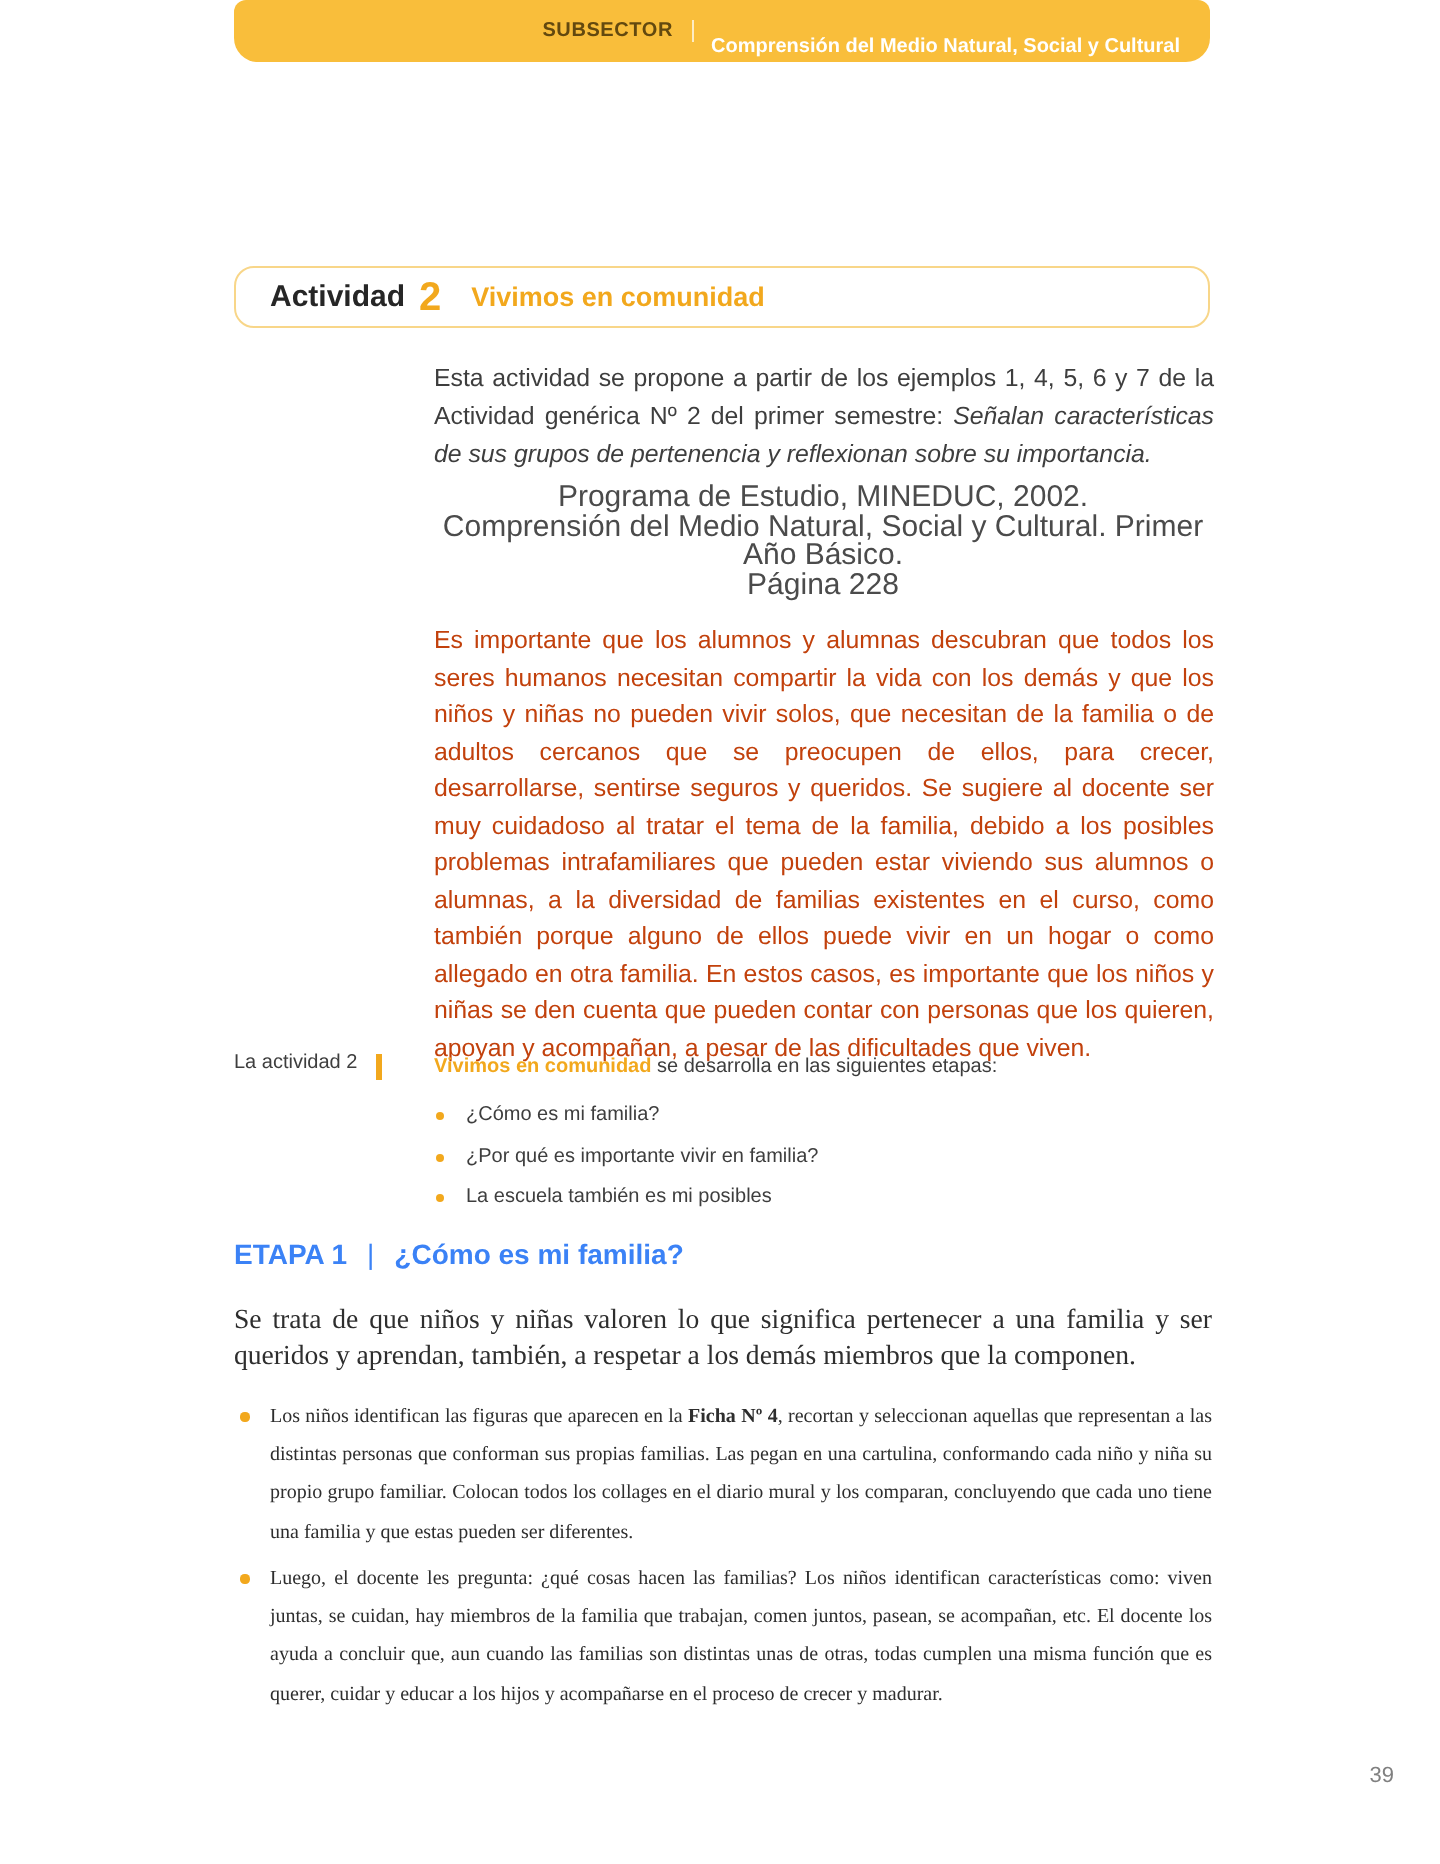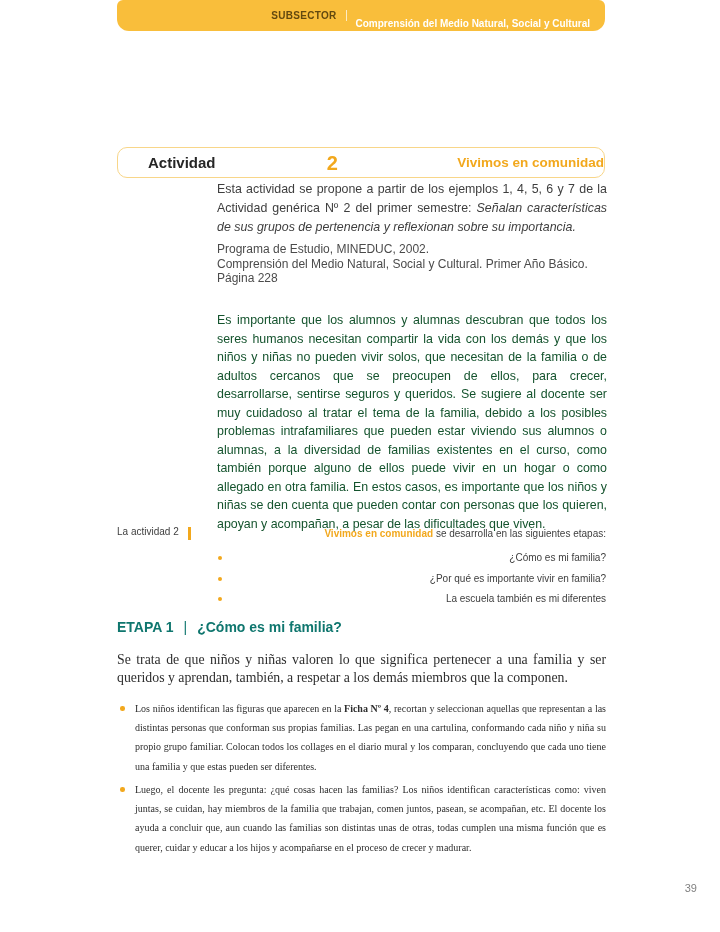--- a/index.html
+++ b/index.html
@@ -24,73 +24,72 @@
   }
   .hdr-divider {
     width: 1px; height: 11px; background: rgba(255,255,255,.7); margin: 0 9px;
   }
   .hdr-title {
     font-size: 10px; font-weight: bold; color: #ffffff; margin-top: 16px;
   }
 
   
   .activity-box {
-    position: absolute; left: 117px; top: 147px; width: 488px; height: 31px;
+    position: absolute; left: 117px; top: 133px; width: 488px; height: 31px;
     border: 1.5px solid #F8D689; border-radius: 10px;
-    display: flex; align-items: center; padding-left: 30px;
+    display: flex; align-items: center; padding-left: 17px;
     background: #ffffff;
-    justify-content: space-between;
   }
   .act-label { font-size: 15px; font-weight: bold; color: #262626; }
   .act-number { font-size: 20px; font-weight: bold; color: #F2A81D; margin-left: 7px; line-height: 1; }
   .act-title { font-size: 13.5px; font-weight: bold; color: #F2A81D; margin-left: 15px; }
 
   
   .intro-para {
     position: absolute; left: 217px; top: 180px; width: 390px;
     font-size: 12.4px; line-height: 19px; text-align: justify; color: #3e3e3e;
   }
   .intro-para em { font-style: italic; }
 
   .citation {
     position: absolute; left: 217px; top: 242px; width: 389px;
-    text-align: left; font-size: 12px; line-height: 14.5px; color: #4b4b4b;
+    text-align: center; font-size: 15px; line-height: 14.5px; color: #4b4b4b;
   }
 
   .body-para {
     position: absolute; left: 217px; top: 311px; width: 390px;
-    font-size: 12.4px; line-height: 18.5px; text-align: justify; color: #14532d;
+    font-size: 12.4px; line-height: 18.5px; text-align: justify; color: #c2410c;
   }
 
   
   .stages {
     position: absolute; left: 117px; top: 526px; width: 489px;
     display: flex; font-size: 10px; color: #3e3e3e;
   }
   .stages-label-col { width: 100px; flex: none; display: flex; align-items: flex-start; }
   .stages-pipe {
     display: inline-block; width: 3px; height: 13px; background: #F2A81D;
     margin-left: 9px; margin-top: 1px;
   }
-  .stages-content { flex: 1; text-align: right; }
+  .stages-content { flex: 1; }
   .stages-intro { line-height: 16px; margin-bottom: 6px; }
   .stages-highlight { font-weight: bold; color: #F2A81D; }
   .stages-list { list-style: none; }
   .stages-list li {
     position: relative; padding-left: 16px; line-height: 20.5px;
   }
   .stage-dot {
     position: absolute; left: 1px; top: 8px;
     width: 4px; height: 4px; border-radius: 50%; background: #F2A81D;
   }
 
   
   .etapa-heading {
     position: absolute; left: 117px; top: 619px;
-    font-size: 14px; font-weight: bold; color: #0f766e;
+    font-size: 14px; font-weight: bold; color: #3b82f6;
   }
   .etapa-pipe { margin: 0 10px; font-weight: normal; }
 
   
   .serif-para, .serif-bullet {
     font-family: "Liberation Serif", serif;
     color: #2e2e2e; text-align: justify;
   }
   .etapa-intro {
     position: absolute; left: 117px; top: 651px; width: 489px;
@@ -142,21 +141,21 @@
 <div class="stages">
   <div class="stages-label-col">
     <span>La actividad 2</span>
     <span class="stages-pipe"></span>
   </div>
   <div class="stages-content">
     <div class="stages-intro"><span class="stages-highlight">Vivimos en comunidad</span><span> se desarrolla en las siguientes etapas:</span></div>
     <ul class="stages-list">
       <li><span class="stage-dot"></span><span>¿Cómo es mi familia?</span></li>
       <li><span class="stage-dot"></span><span>¿Por qué es importante vivir en familia?</span></li>
-      <li><span class="stage-dot"></span><span>La escuela también es mi diferentes</span></li>
+      <li><span class="stage-dot"></span><span>La escuela también es mi posibles</span></li>
     </ul>
   </div>
 </div>
 
 <h2 class="etapa-heading"><span>ETAPA 1</span><span class="etapa-pipe">|</span><span>¿Cómo es mi familia?</span></h2>
 
 <p class="serif-para etapa-intro">Se trata de que niños y niñas valoren lo que significa pertenecer a una familia y ser queridos y aprendan, también, a respetar a los demás miembros que la componen.</p>
 
 <div class="serif-bullet bullet-1">
   <span class="b-dot"></span><span>Los niños identifican las figuras que aparecen en la </span><strong>Ficha Nº 4</strong><span>, recortan y seleccionan aquellas que representan a las distintas personas que conforman sus propias familias. Las pegan en una cartulina, conformando cada niño y niña su propio grupo familiar. Colocan todos los collages en el diario mural y los comparan, concluyendo que cada uno tiene una familia y que estas pueden ser diferentes.</span>

